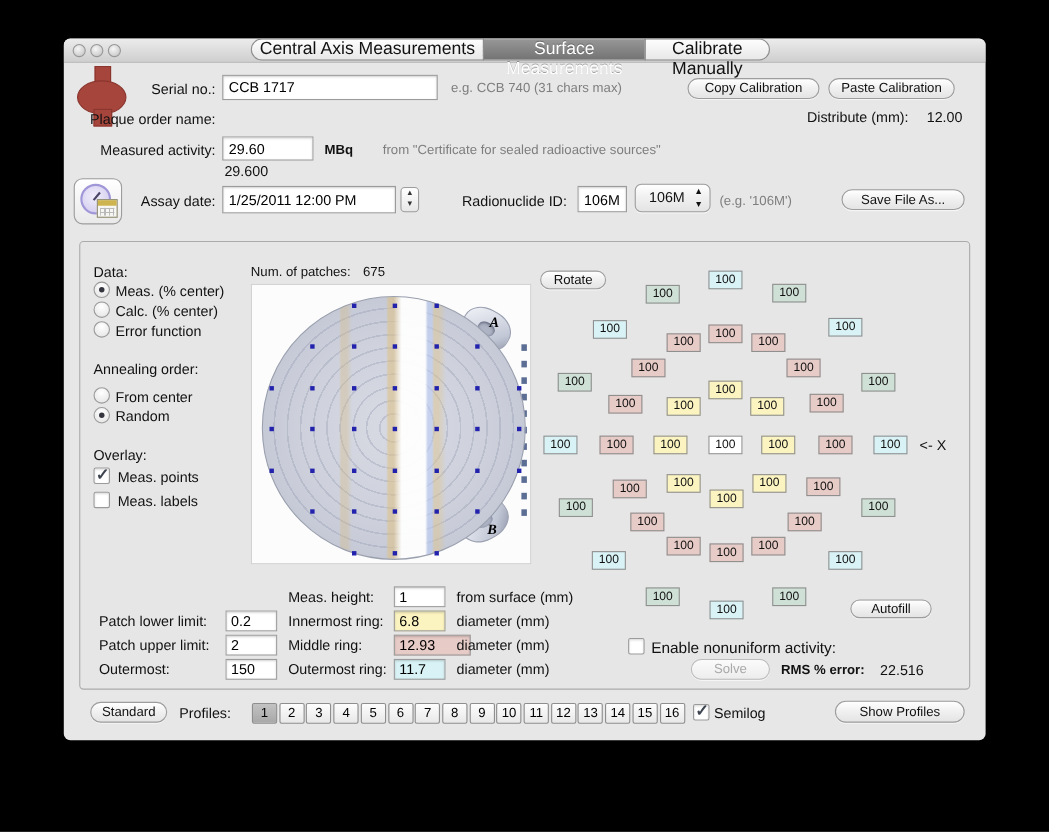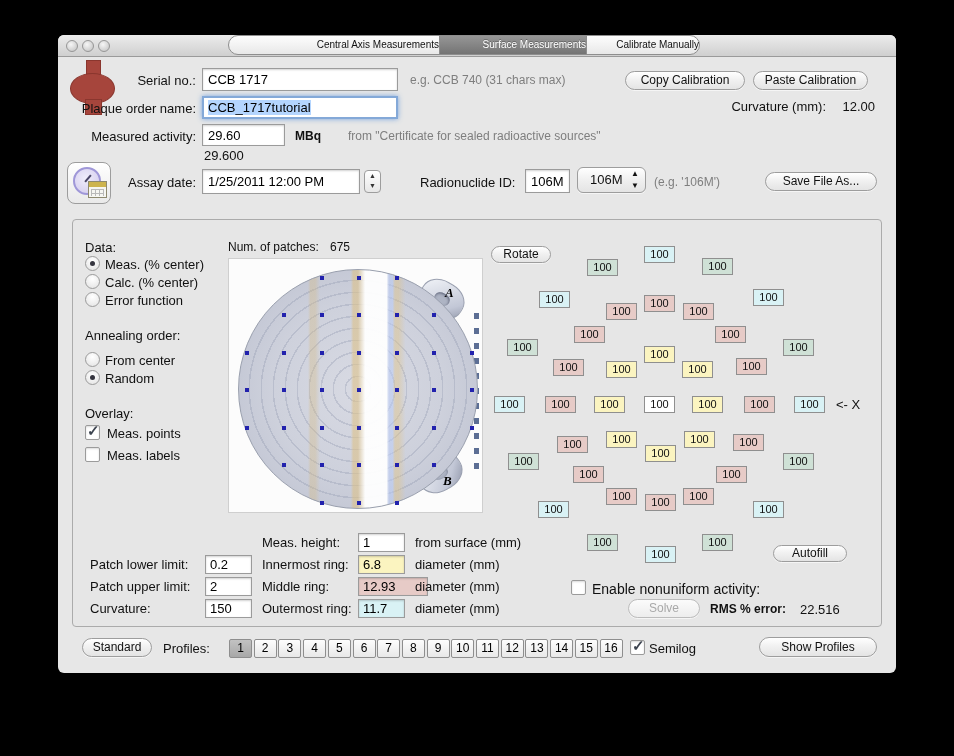--- a/index.html
+++ b/index.html
@@ -34,22 +34,22 @@
   .check.on::after { content:"\2713"; position:absolute; left:1px; top:-4px; font-size:15px;
                      font-weight:bold; color:#3d4450; }
   .radio { position:absolute; width:15px; height:15px; border-radius:50%; border:1px solid #9b9b9b;
            background:radial-gradient(circle at 50% 30%, #ffffff, #e2e2e2); }
   .radio.on::after { content:""; position:absolute; left:4px; top:4px; width:5px; height:5px;
                      border-radius:50%; background:#35353f; }
   .stepper { position:absolute; width:17px; height:23px; background:linear-gradient(#fff,#e7e7e7);
              border:1px solid #9d9d9d; border-radius:4px; font-size:7px; color:#333;
              text-align:center; line-height:10px; }
   
-  .tab { position:absolute; top:0; height:20px; border:1px solid #8e8e8e; font-size:10px;
-         text-align:right; line-height:18px; background:linear-gradient(#fdfdfd,#e8e8e8); color:#111; }
+  .tab { position:absolute; top:0; height:20px; border:1px solid #8e8e8e; font-size:16px;
+         text-align:center; line-height:18px; background:linear-gradient(#fdfdfd,#e8e8e8); color:#111; }
   .tab.sel { background:linear-gradient(#969696,#747474); color:#fff; text-shadow:0 -1px 0 rgba(0,0,0,.3); }
   #groupbox { position:absolute; left:14px; top:184px; width:810px; height:408px;
               border:1px solid #ababab; border-radius:4px; background:#e6e6e6; }
   
   #imagebox { position:absolute; left:170px; top:223px; width:255px; height:255px;
               background:#fcfcfc; border:1px solid #cfcfcf; }
   #plaque-lug-a,#plaque-lug-b { position:absolute; width:46px; height:36px; border-radius:45%;
               background:linear-gradient(135deg,#f4f6fa,#c2c7d6 70%,#8d93a6); border:1px solid #9aa0b0; }
   #plaque-lug-a { left:190px; top:22px; transform:rotate(30deg); }
   #plaque-lug-b { left:188px; top:196px; transform:rotate(-30deg); }
@@ -112,24 +112,21 @@
     <div class="bar" style="left:15px;top:39px;width:17px;height:16px"></div>
   </div>
 
   <div class="rlbl" style="top:38px">Serial no.:</div>
   <div class="field" style="left:144px;top:33px;width:196px;height:23px">CCB 1717</div>
   <div class="hint" style="left:352px;top:38px">e.g. CCB 740 (31 chars max)</div>
   <div class="btn" style="left:567px;top:36px;width:120px">Copy Calibration</div>
   <div class="btn" style="right:28px;top:36px;width:115px">Paste Calibration</div>
 
   <div class="rlbl" style="top:66px">Plaque order name:</div>
-  <div class="field focus" style="left:144px;top:61px;width:196px;height:23px">
-    <span class="sel-text">CCB_1717tutorial</span>
-  </div>
-  <div class="lbl" style="right:70px;top:64px">Curvature (mm):</div>
+  <div class="lbl" style="right:70px;top:64px">Distribute (mm):</div>
   <div class="lbl" style="right:21px;top:64px">12.00</div>
 
   <div class="rlbl" style="top:94px">Measured activity:</div>
   <div class="field" style="left:144px;top:89px;width:83px;height:22px">29.60</div>
   <div class="lbl" style="left:237px;top:94px;font-weight:bold;font-size:12px">MBq</div>
   <div class="hint" style="left:290px;top:94px">from "Certificate for sealed radioactive sources"</div>
   <div class="lbl" style="left:146px;top:113px">29.600</div>
 
   <div id="assay-icon">
     <div id="assay-clock"></div>
@@ -294,21 +291,21 @@
   <div class="lbl" style="left:204px;top:522px">Innermost ring:</div>
   <div class="field" style="left:300px;top:520px;width:47px;height:19px;padding:1px 4px;background:#fbf4c0">6.8</div>
   <div class="lbl" style="left:357px;top:522px">diameter (mm)</div>
 
   <div class="lbl" style="left:32px;top:544px">Patch upper limit:</div>
   <div class="field" style="left:147px;top:542px;width:47px;height:19px;padding:1px 4px">2</div>
   <div class="lbl" style="left:204px;top:544px">Middle ring:</div>
   <div class="field" style="left:300px;top:542px;width:70px;height:19px;padding:1px 4px;background:#e7cbc7">12.93</div>
   <div class="lbl" style="left:357px;top:544px">diameter (mm)</div>
 
-  <div class="lbl" style="left:32px;top:566px">Curvature:</div>
+  <div class="lbl" style="left:32px;top:566px">Outermost:</div>
   <div class="field" style="left:147px;top:564px;width:47px;height:19px;padding:1px 4px">150</div>
   <div class="lbl" style="left:204px;top:566px">Outermost ring:</div>
   <div class="field" style="left:300px;top:564px;width:47px;height:19px;padding:1px 4px;background:#d9f2f5">11.7</div>
   <div class="lbl" style="left:357px;top:566px">diameter (mm)</div>
 
   <div class="check" style="left:513px;top:545px"></div>
   <div class="lbl" style="left:534px;top:546px;font-size:14px">Enable nonuniform activity:</div>
   <div class="btn disabled" style="left:570px;top:564px;width:72px">Solve</div>
   <div class="lbl" style="left:652px;top:567px;font-weight:bold;font-size:12px">RMS % error:</div>
   <div class="lbl" style="left:742px;top:567px">22.516</div>

